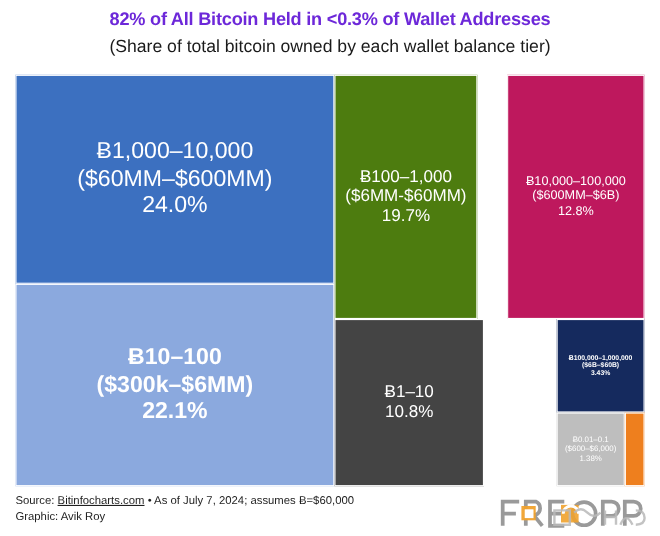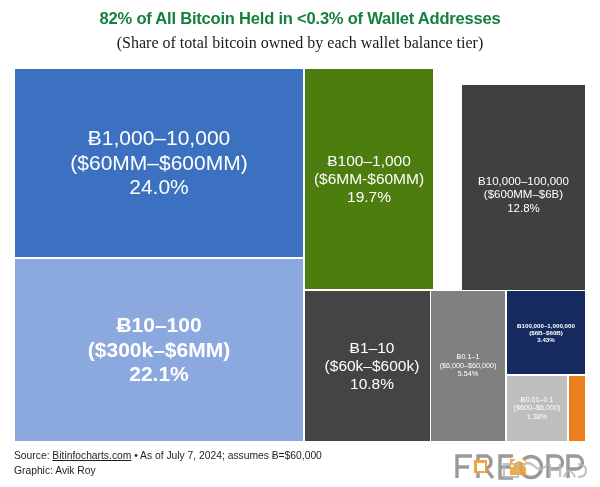--- a/index.html
+++ b/index.html
@@ -15,29 +15,28 @@
     overflow: hidden;
     position: relative;
   }
 
   .chart-title {
     text-align: center;
     font-size: 16.5px;
     font-weight: bold;
     letter-spacing: -0.2px;
     margin: 9px 0 0 0;
-    color: #15803d;
+    color: #6d28d9;
   }
   .chart-subtitle {
     text-align: center;
     font-size: 16px;
     font-weight: normal;
     margin: 6px 0 0 0;
     color: #1a1a1a;
-    font-family: Liberation Serif, serif;
   }
 
   
   .treemap {
     position: absolute;
     left: 14px;
     top: 68px;
     width: 572px;
     height: 374px;
     background: #ffffff;
@@ -110,37 +109,31 @@
     <span class="usd">($300k–$6MM)</span>
     <span class="pct">22.1%</span>
   </div>
 
   <div class="tile t-lg" style="left:290px; top:0px; width:130px; height:222px; background:#4d7c0f;">
     <span class="tier">Ƀ100–1,000</span>
     <span class="usd">($6MM-$60MM)</span>
     <span class="pct">19.7%</span>
   </div>
 
-  <div class="tile t-md" style="left:447px; top:16px; width:125px; height:222px; background:#404040;">
+  <div class="tile t-md" style="left:447px; top:0px; width:125px; height:222px; background:#be185d;">
     <span class="tier">Ƀ10,000–100,000</span>
     <span class="usd">($600MM–$6B)</span>
     <span class="pct">12.8%</span>
   </div>
 
   <div class="tile t-lg" style="left:290px; top:222px; width:136px; height:152px; background:#444444;">
     <span class="tier">Ƀ1–10</span>
-    <span class="usd">($60k–$600k)</span>
     <span class="pct">10.8%</span>
   </div>
 
-  <div class="tile t-sm" style="left:416px; top:222px; width:76px; height:152px; background:#808080;">
-    <span class="tier">Ƀ0.1–1</span>
-    <span class="usd">($6,000–$60,000)</span>
-    <span class="pct">5.54%</span>
-  </div>
 
   <div class="tile t-xs" style="left:492px; top:222px; width:80px; height:85px; background:#152A5E;">
     <span class="tier">Ƀ100,000–1,000,000</span>
     <span class="usd">($6B–$60B)</span>
     <span class="pct">3.43%</span>
   </div>
 
   <div class="tile t-sm" style="left:492px; top:307px; width:62px; height:67px; background:#BEBEBE;">
     <span class="tier">Ƀ0.01–0.1</span>
     <span class="usd">($600–$6,000)</span>

